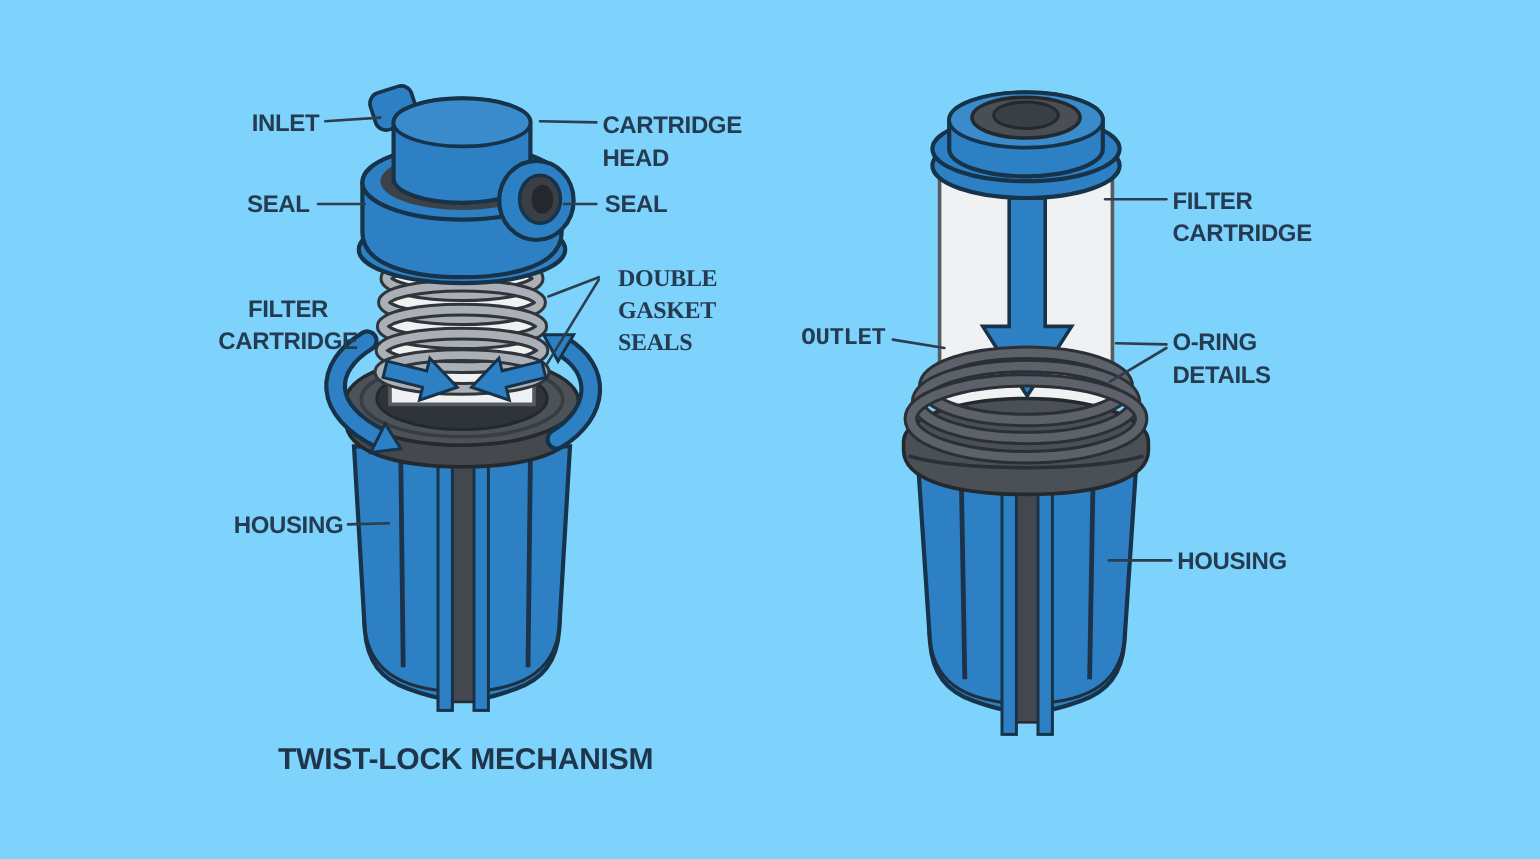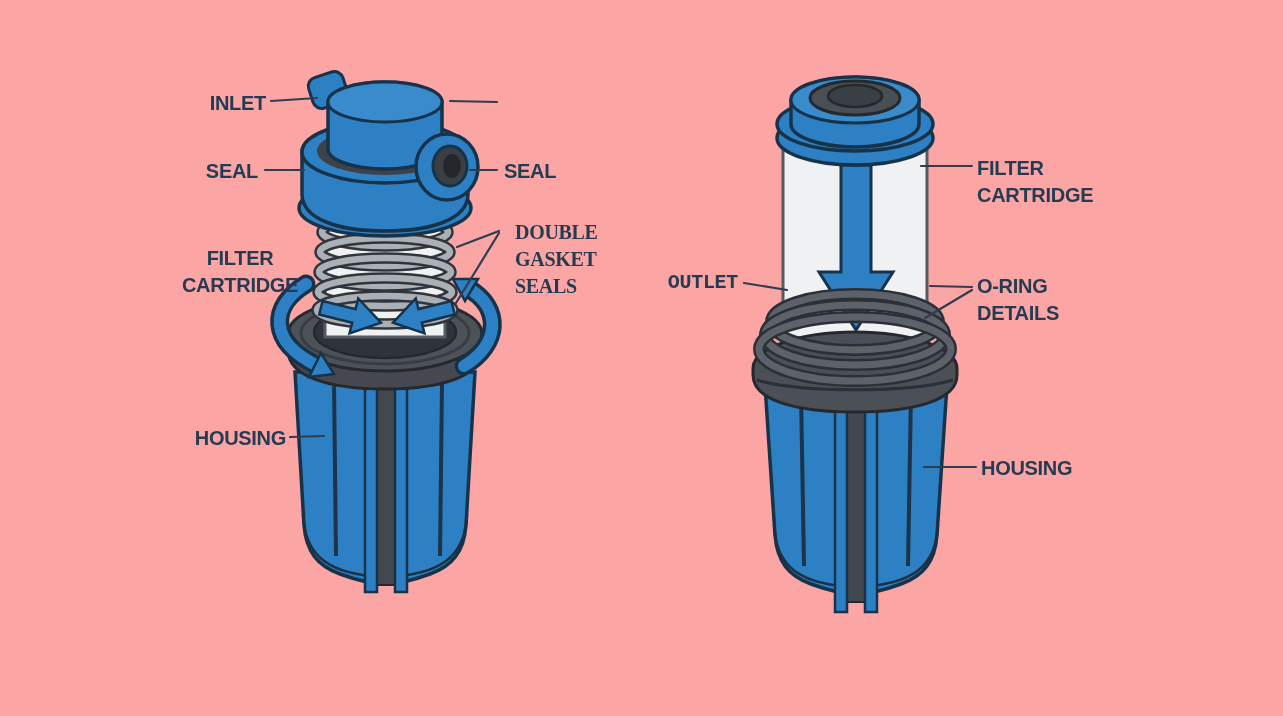--- a/index.html
+++ b/index.html
@@ -1,19 +1,19 @@
 <!DOCTYPE html>
 <html><head>
 <meta charset="utf-8">
 <style>
   html,body{margin:0;padding:0;background:#e8eaec;}
   .stage{
     position:relative;
     width:1283px;height:716px;
-    background:#fca5a5;
+    background:#7dd3fc;
     overflow:hidden;
     font-family:"Liberation Sans", sans-serif;
   }
   .art{position:absolute;left:0;top:0;width:1283px;height:716px;}
   .label{
     position:absolute;
     font-weight:bold;
     font-size:20px;
     line-height:26px;
     letter-spacing:-0.3px;
@@ -154,31 +154,33 @@
         <line x1="744" y1="283" x2="787" y2="290"></line>
         <line x1="972" y1="287" x2="930" y2="286"></line>
         <line x1="972" y1="290" x2="925" y2="318"></line>
         <line x1="924" y1="467" x2="976" y2="467"></line>
       </g>
     </g>
   </svg>
 
   <div class="label r" style="right:1017px;top:90px;">INLET</div>
 
+  <div class="label multi" style="left:502px;top:92px;width:130px;">CARTRIDGE HEAD</div>
 
   <div class="label r" style="right:1025px;top:158px;">SEAL</div>
 
   <div class="label" style="left:504px;top:158px;">SEAL</div>
 
   <div class="label multi c" style="left:176px;top:245px;width:128px;">FILTER CARTRIDGE</div>
 
   <div class="label multi" style="left:515px;top:219px;width:104px;font-family:Liberation Serif, serif;">DOUBLE GASKET SEALS</div>
 
   <div class="label r" style="right:997px;top:425px;">HOUSING</div>
 
+  <div class="caption" style="left:188px;top:619px;">TWIST-LOCK MECHANISM</div>
 
   <div class="label multi" style="left:977px;top:155px;width:130px;">FILTER CARTRIDGE</div>
 
   <div class="label r" style="right:545px;top:270px;font-family:Liberation Mono, monospace;">OUTLET</div>
 
   <div class="label multi" style="left:977px;top:273px;width:104px;">O-RING DETAILS</div>
 
   <div class="label" style="left:981px;top:455px;">HOUSING</div>
 
 

